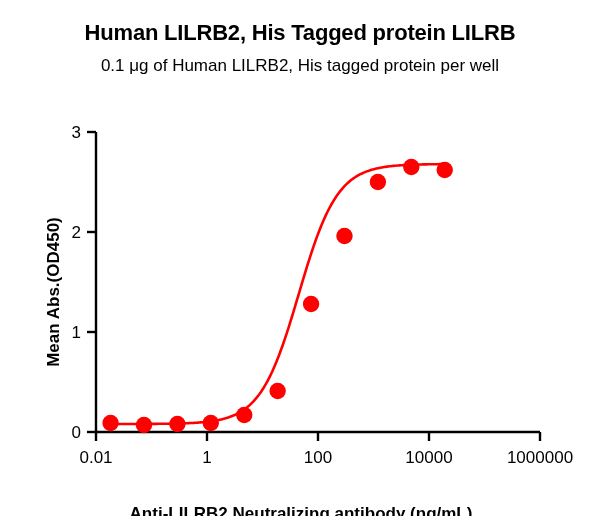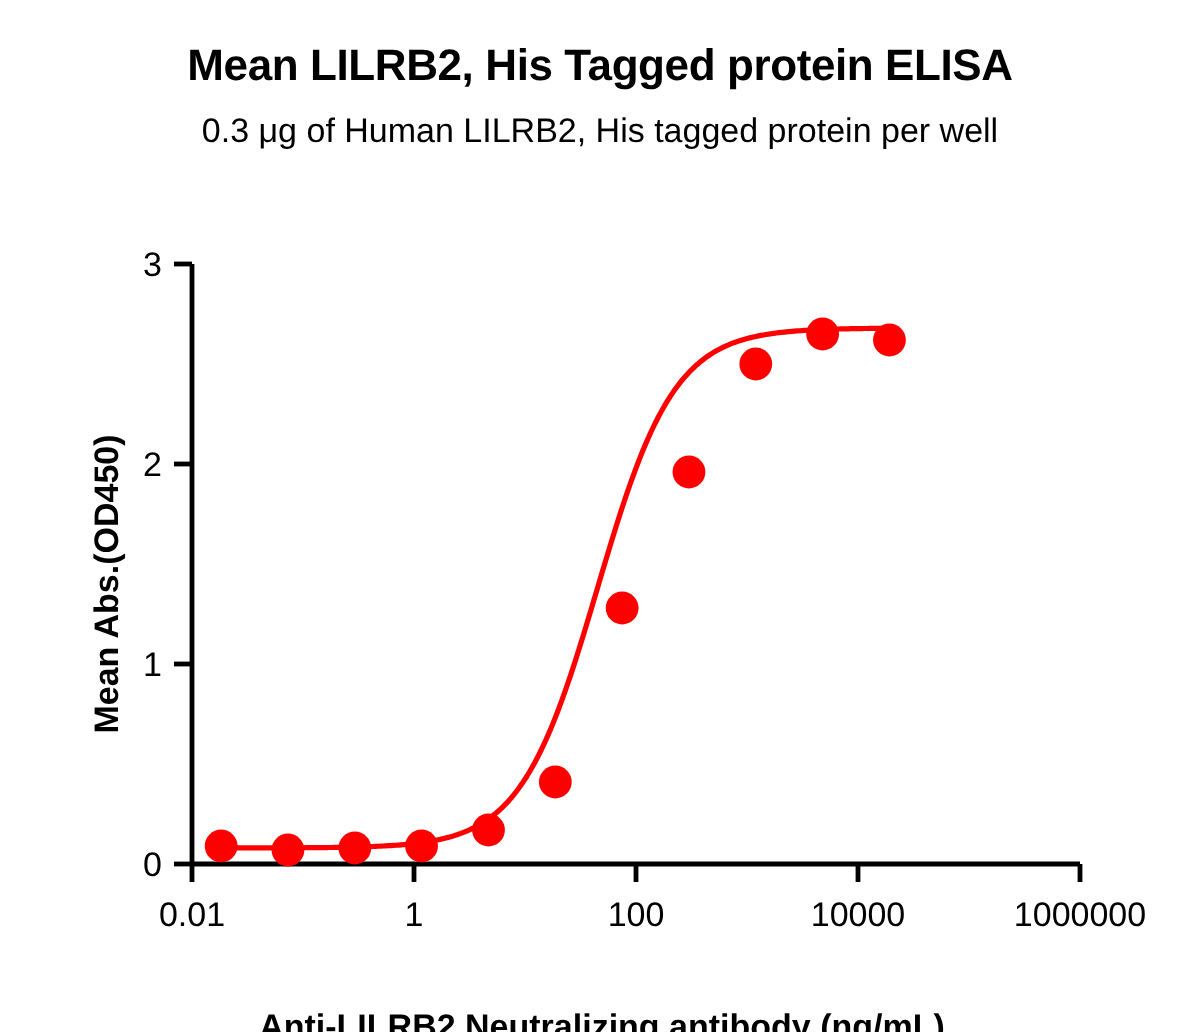--- a/index.html
+++ b/index.html
@@ -76,23 +76,23 @@
     font-family: "Liberation Sans", sans-serif;
     font-size: 17px;
     fill: #000000;
   }
 </style>
 </head>
 <body>
 
 <div id="figure">
 
-  <div id="chart-title">Mean LILRB2, His Tagged protein ELISA</div>
+  <div id="chart-title">Human LILRB2, His Tagged protein LILRB</div>
 
-  <div id="chart-subtitle">0.3 μg of Human LILRB2, His tagged protein per well</div>
+  <div id="chart-subtitle">0.1 μg of Human LILRB2, His tagged protein per well</div>
 
   <div id="y-axis-label">Mean Abs.(OD450)</div>
 
   <div id="x-axis-label">Anti-LILRB2 Neutralizing antibody (ng/mL)</div>
 
   <svg id="plot-svg" width="600" height="516">
     <g id="axis-lines">
       <line id="y-axis-line" x1="96" y1="132" x2="96" y2="432" stroke="#000000" stroke-width="2.4"></line>
       <line id="x-axis-line" x1="96" y1="432" x2="540" y2="432" stroke="#000000" stroke-width="2.4"></line>
     </g>

